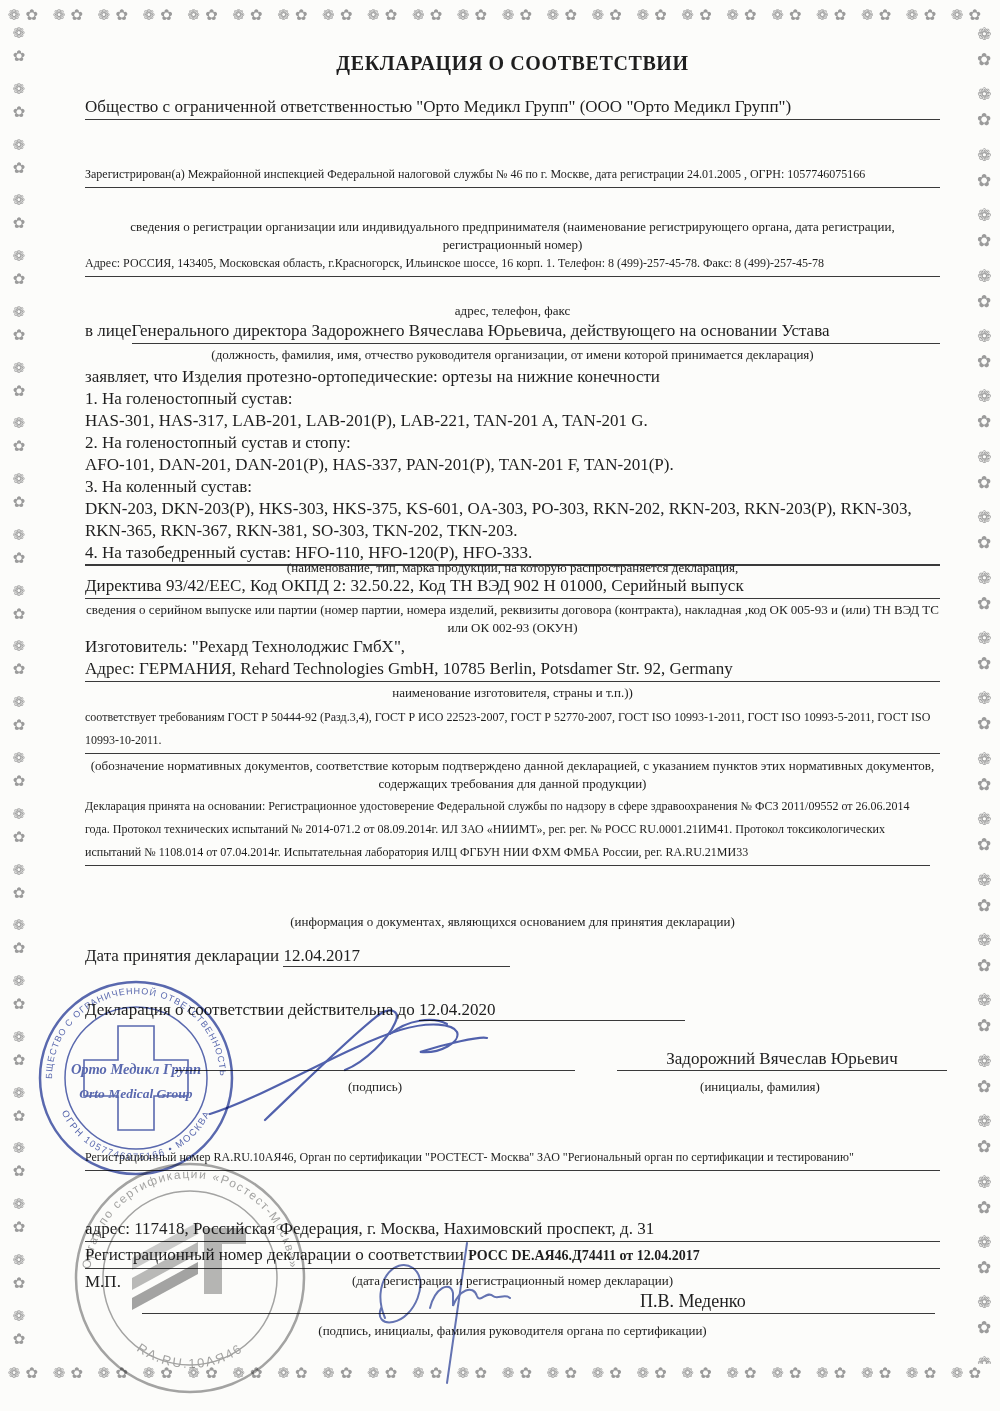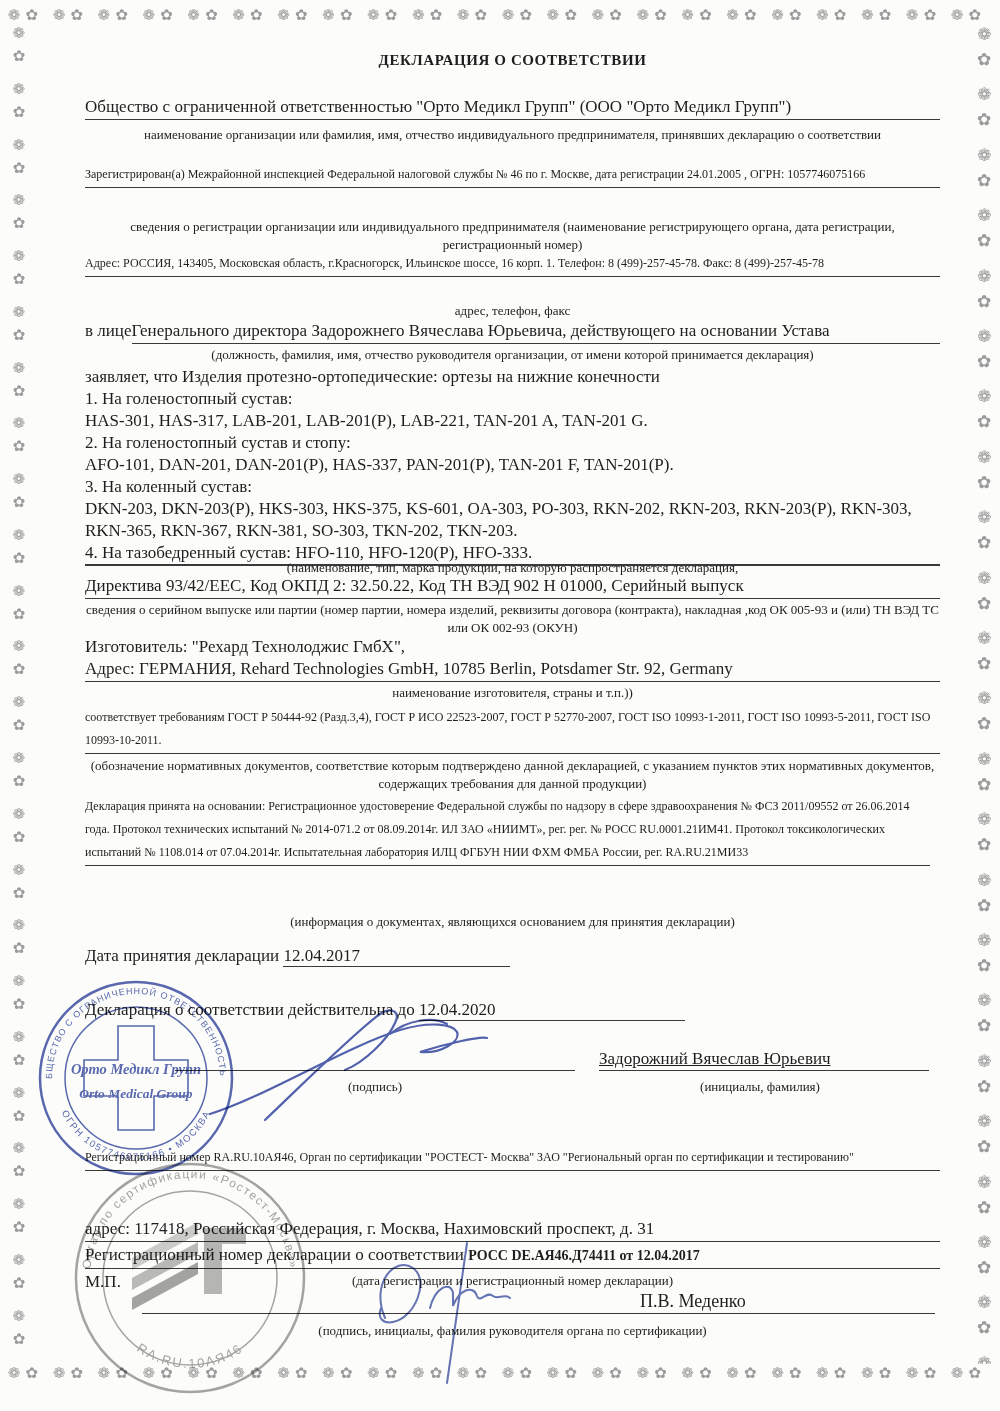--- a/index.html
+++ b/index.html
@@ -12,21 +12,21 @@
   .border-strip {
     position:absolute; color:#9b9b9b; font-family:"DejaVu Sans", sans-serif;
     font-size:15px; letter-spacing:5px; white-space:nowrap; overflow:hidden;
     user-select:none;
   }
   .border-top    { left:8px; top:6px;  width:986px; height:24px; }
   .border-bottom { left:8px; top:1364px; width:986px; height:24px; }
   .border-left   { left:4px; top:24px; width:24px; height:1340px; writing-mode:vertical-rl; }
   .border-right  { left:960px; top:24px; width:34px; height:1340px; writing-mode:vertical-rl; font-size:17px; }
   .abs { position:absolute; left:85px; width:855px; }
-  .title { text-align:center; font-weight:bold; font-size:15px; letter-spacing:.6px; }
+  .title { text-align:center; font-weight:bold; font-size:20px; letter-spacing:.6px; }
   .t  { font-size:17px; line-height:22px; }
   .t2 { font-size:12px; line-height:23px; }
   .cap { font-size:13px; line-height:17.5px; text-align:center; color:#222; }
   .ul  { border-bottom:1.5px solid #3a3a3a; padding-bottom:1px; }
   .rule { position:absolute; border-bottom:1.5px solid #3a3a3a; }
   .flexline { display:flex; }
   .flexline .rest { flex:1; border-bottom:1.5px solid #3a3a3a; padding-bottom:1px; margin-left:0; }
   .val-ul { border-bottom:1.5px solid #3a3a3a; padding-bottom:1px; }
   .boldnum { font-weight:bold; font-size:14px; }
   svg.stamp, svg.sig { position:absolute; pointer-events:none; mix-blend-mode:multiply; }
@@ -38,21 +38,20 @@
 <div class="page">
 
   <div class="border-strip border-top">❁✿ ❁✿ ❁✿ ❁✿ ❁✿ ❁✿ ❁✿ ❁✿ ❁✿ ❁✿ ❁✿ ❁✿ ❁✿ ❁✿ ❁✿ ❁✿ ❁✿ ❁✿ ❁✿ ❁✿ ❁✿ ❁✿ ❁✿ ❁✿ ❁✿ ❁✿ ❁✿ ❁✿ ❁✿ ❁✿ ❁✿ ❁✿ ❁✿ ❁✿ ❁✿ ❁✿ ❁✿ ❁✿ ❁✿ ❁✿ ❁✿ ❁✿ ❁✿ ❁✿ ❁✿ ❁✿ ❁✿ ❁✿ ❁✿ ❁✿</div>
   <div class="border-strip border-bottom">❁✿ ❁✿ ❁✿ ❁✿ ❁✿ ❁✿ ❁✿ ❁✿ ❁✿ ❁✿ ❁✿ ❁✿ ❁✿ ❁✿ ❁✿ ❁✿ ❁✿ ❁✿ ❁✿ ❁✿ ❁✿ ❁✿ ❁✿ ❁✿ ❁✿ ❁✿ ❁✿ ❁✿ ❁✿ ❁✿ ❁✿ ❁✿ ❁✿ ❁✿ ❁✿ ❁✿ ❁✿ ❁✿ ❁✿ ❁✿ ❁✿ ❁✿ ❁✿ ❁✿ ❁✿ ❁✿ ❁✿ ❁✿ ❁✿ ❁✿</div>
   <div class="border-strip border-left">❁✿ ❁✿ ❁✿ ❁✿ ❁✿ ❁✿ ❁✿ ❁✿ ❁✿ ❁✿ ❁✿ ❁✿ ❁✿ ❁✿ ❁✿ ❁✿ ❁✿ ❁✿ ❁✿ ❁✿ ❁✿ ❁✿ ❁✿ ❁✿ ❁✿ ❁✿ ❁✿ ❁✿ ❁✿ ❁✿ ❁✿ ❁✿ ❁✿ ❁✿ ❁✿ ❁✿ ❁✿ ❁✿ ❁✿ ❁✿ ❁✿ ❁✿ ❁✿ ❁✿ ❁✿ ❁✿ ❁✿ ❁✿ ❁✿ ❁✿</div>
   <div class="border-strip border-right">❁✿ ❁✿ ❁✿ ❁✿ ❁✿ ❁✿ ❁✿ ❁✿ ❁✿ ❁✿ ❁✿ ❁✿ ❁✿ ❁✿ ❁✿ ❁✿ ❁✿ ❁✿ ❁✿ ❁✿ ❁✿ ❁✿ ❁✿ ❁✿ ❁✿ ❁✿ ❁✿ ❁✿ ❁✿ ❁✿ ❁✿ ❁✿ ❁✿ ❁✿ ❁✿ ❁✿ ❁✿ ❁✿ ❁✿ ❁✿ ❁✿ ❁✿ ❁✿ ❁✿ ❁✿ ❁✿ ❁✿ ❁✿ ❁✿ ❁✿</div>
 
   <div class="abs title" style="top:52px">ДЕКЛАРАЦИЯ О СООТВЕТСТВИИ</div>
 
   <div class="abs t ul" style="top:96px">Общество с ограниченной ответственностью "Орто Медикл Групп"  (ООО "Орто Медикл Групп")</div>
-  <div class="abs cap" style="top:126px">наименование организации или фамилия, имя, отчество индивидуального предпринимателя, принявших декларацию о соответствии</div>
   <div class="abs t2 ul" style="top:163px">Зарегистрирован(а) Межрайонной инспекцией Федеральной налоговой службы № 46 по г. Москве, дата регистрации 24.01.2005 , ОГРН: 1057746075166</div>
   <div class="abs cap" style="top:218px">сведения о регистрации организации или индивидуального предпринимателя (наименование регистрирующего органа, дата регистрации, регистрационный номер)</div>
   <div class="abs t2 ul" style="top:252px">Адрес: РОССИЯ, 143405, Московская область, г.Красногорск, Ильинское шоссе, 16 корп. 1. Телефон: 8 (499)-257-45-78. Факс: 8 (499)-257-45-78</div>
   <div class="abs cap" style="top:302px">адрес, телефон, факс</div>
   <div class="abs t flexline" style="top:320px">
     <span>в лице</span>
     <span class="rest">Генерального директора Задорожнего Вячеслава Юрьевича, действующего на основании Устава</span>
   </div>
   <div class="abs cap" style="top:346px">(должность, фамилия, имя, отчество руководителя организации, от имени которой принимается декларация)</div>
 
@@ -82,21 +81,21 @@
     <span>Дата принятия декларации</span>
     <span class="val-ul" style="padding-right:150px">12.04.2017</span>
   </div>
   <div class="abs t" style="top:999px">
     <span>Декларация о соответствии действительна до</span>
     <span class="val-ul" style="padding-right:190px">12.04.2020</span>
   </div>
 
   <div class="rule" style="left:175px; top:1070px; width:400px;"></div>
   <div class="abs cap" style="left:175px; width:400px; top:1078px">(подпись)</div>
-  <div class="abs t" style="left:599px; width:330px; top:1048px; border-bottom:1.5px solid #3a3a3a;text-decoration:underline;">Задорожний Вячеслав Юрьевич</div>
+  <div class="abs t" style="left:617px; width:330px; top:1048px; text-align:center; border-bottom:1.5px solid #3a3a3a;">Задорожний Вячеслав Юрьевич</div>
   <div class="abs cap" style="left:595px; width:330px; top:1078px">(инициалы, фамилия)</div>
 
   <div class="abs t2 ul" style="top:1146px">Регистрационный номер RA.RU.10АЯ46, Орган по сертификации "РОСТЕСТ- Москва" ЗАО "Региональный орган по сертификации и тестированию"</div>
   <div class="abs t ul" style="top:1218px">адрес: 117418, Российская Федерация, г. Москва, Нахимовский проспект, д. 31</div>
   <div class="abs t ul" style="top:1244px">
     <span>Регистрационный номер декларации о соответствии</span>
     <span class="boldnum">РОСС DE.АЯ46.Д74411 от 12.04.2017</span>
   </div>
   <div class="abs cap" style="top:1272px">(дата регистрации и регистрационный номер декларации)</div>
 

